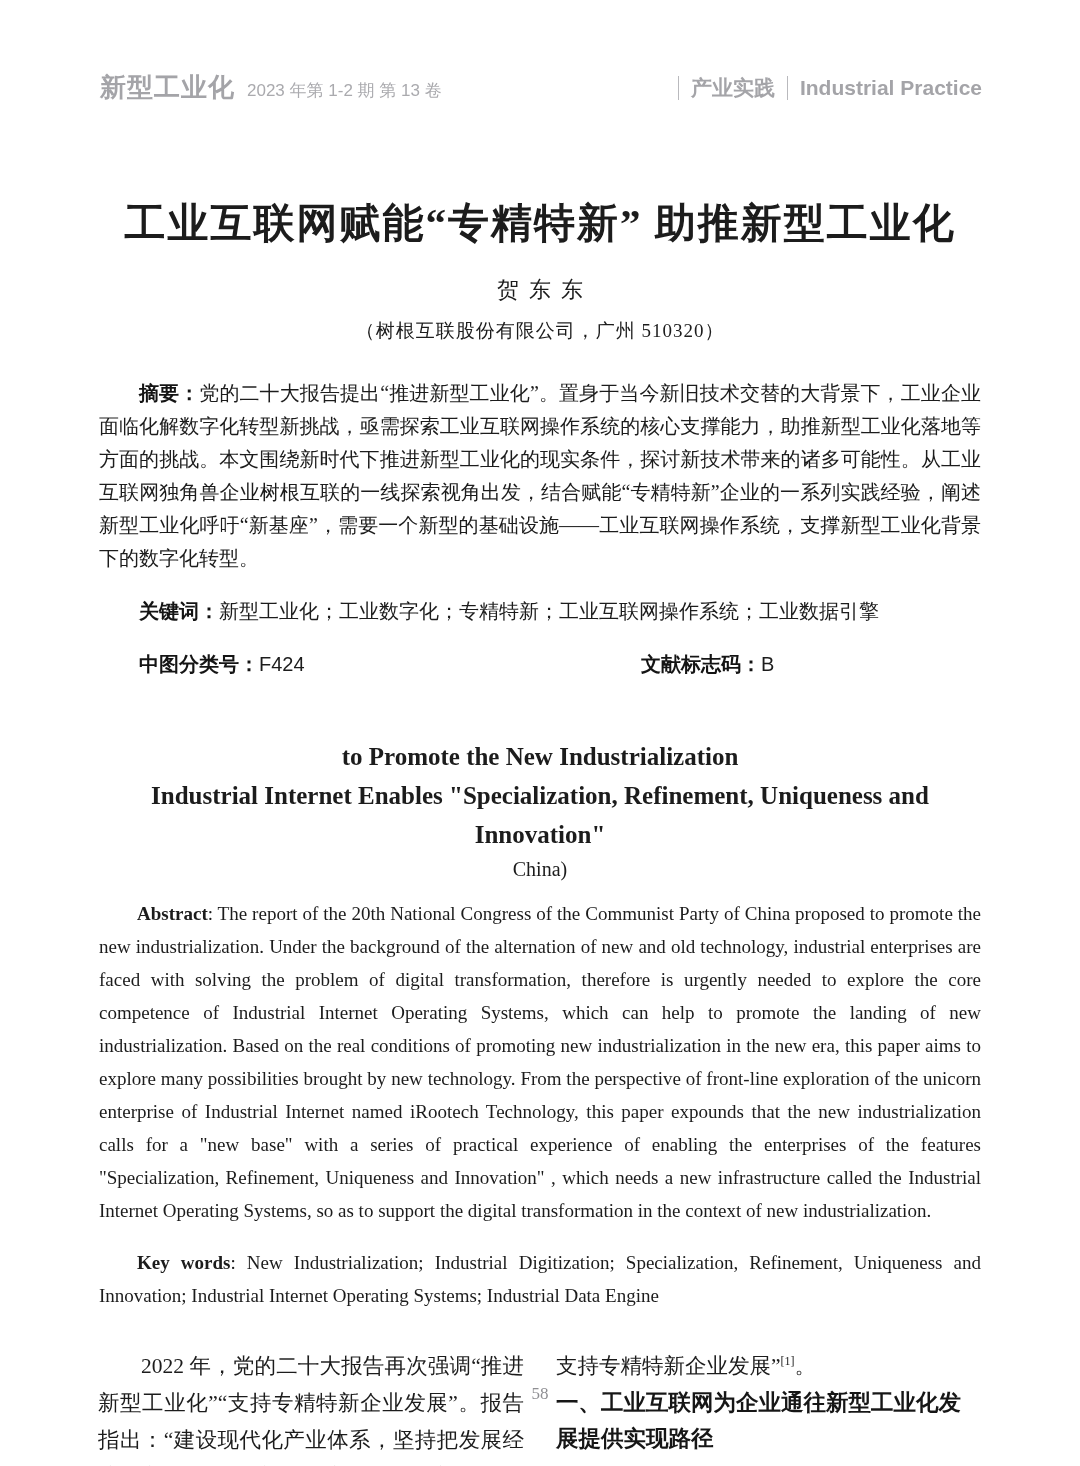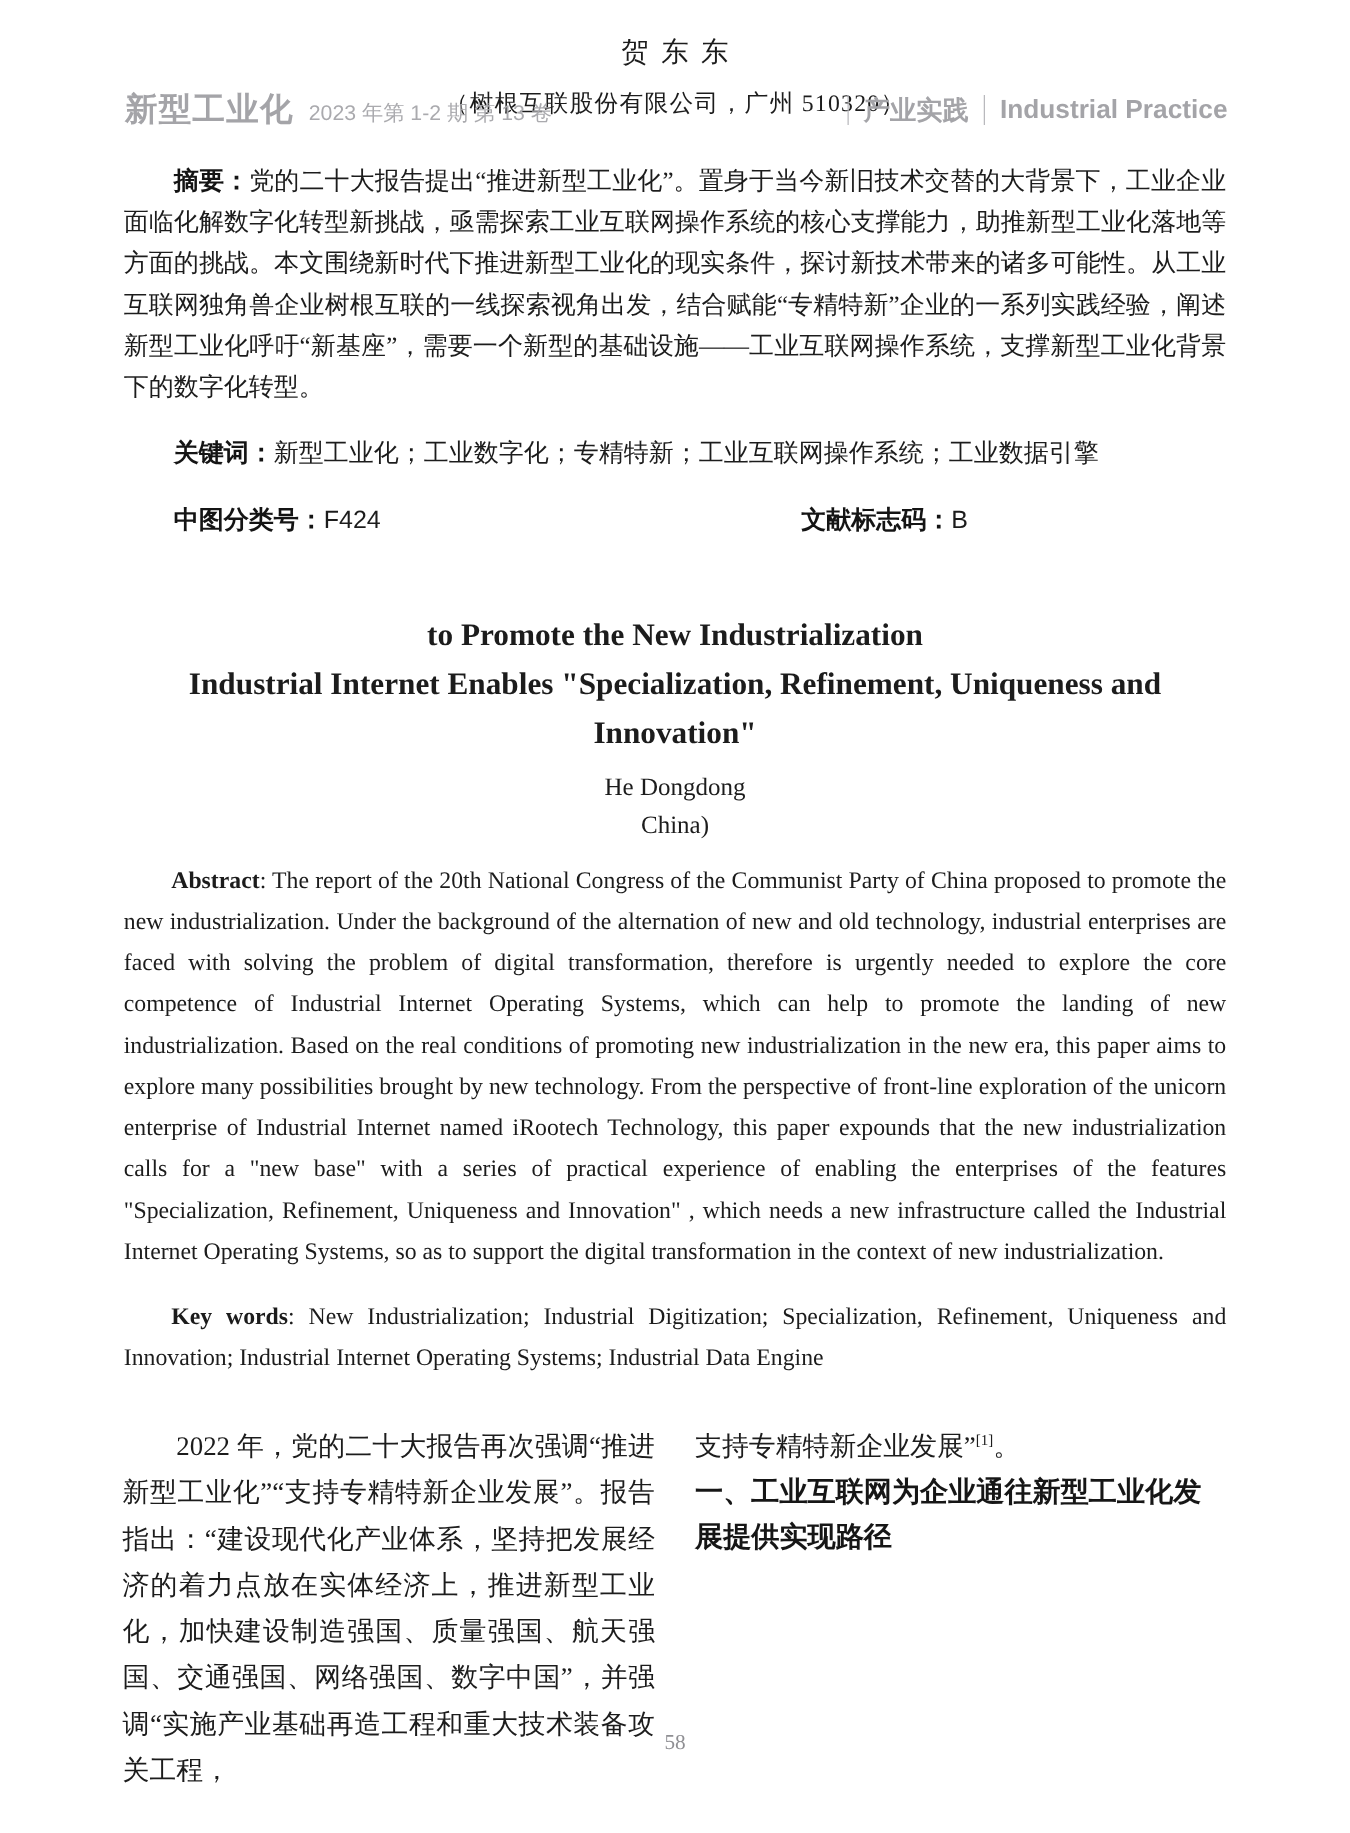--- a/index.html
+++ b/index.html
@@ -113,40 +113,40 @@
       <span class="issue-info">2023 年第 1-2 期 第 13 卷</span>
     </div>
     <div class="header-right">
       <span class="vbar"></span>
       <span>产业实践</span>
       <span class="vbar"></span>
       <span>Industrial Practice</span>
     </div>
   </div>
 
+  <h1 class="title-cn">工业互联网赋能“专精特新” 助推新型工业化</h1>
   <div class="author-cn">贺东东</div>
   <div class="affiliation-cn">（树根互联股份有限公司，广州 510320）</div>
 
   <div class="cn-block">
     <p class="cn-abstract">
       <span class="label-hei">摘要：</span><span>党的二十大报告提出“推进新型工业化”。置身于当今新旧技术交替的大背景下，工业企业面临化解数字化转型新挑战，亟需探索工业互联网操作系统的核心支撑能力，助推新型工业化落地等方面的挑战。本文围绕新时代下推进新型工业化的现实条件，探讨新技术带来的诸多可能性。从工业互联网独角兽企业树根互联的一线探索视角出发，结合赋能“专精特新”企业的一系列实践经验，阐述新型工业化呼吁“新基座”，需要一个新型的基础设施——工业互联网操作系统，支撑新型工业化背景下的数字化转型。</span>
     </p>
     <p class="cn-keywords">
       <span class="label-hei">关键词：</span><span>新型工业化；工业数字化；专精特新；工业互联网操作系统；工业数据引擎</span>
     </p>
     <div class="clc-line">
       <span class="clc-left"><span class="label-hei">中图分类号：</span><span>F424</span></span>
       <span><span class="label-hei">文献标志码：</span><span>B</span></span>
     </div>
 
     <div class="en-title">
       <div>to Promote the New Industrialization</div>
       <div>Industrial Internet Enables "Specialization, Refinement, Uniqueness and Innovation"</div>
     </div>
-    <div class="en-author">He Dongdong</div>
     <div class="en-affiliation">
       <div>China)</div>
     </div>
 
     <p class="en-abstract">
       <span class="label-en-bold">Abstract</span><span>: The report of the 20th National Congress of the Communist Party of China proposed to promote the new industrialization. Under the background of the alternation of new and old technology, industrial enterprises are faced with solving the problem of digital transformation, therefore is urgently needed to explore the core competence of Industrial Internet Operating Systems, which can help to promote the landing of new industrialization. Based on the real conditions of promoting new industrialization in the new era, this paper aims to explore many possibilities brought by new technology. From the perspective of front-line exploration of the unicorn enterprise of Industrial Internet named iRootech Technology, this paper expounds that the new industrialization calls for a "new base" with a series of practical experience of enabling the enterprises of the features "Specialization, Refinement, Uniqueness and Innovation" , which needs a new infrastructure called the Industrial Internet Operating Systems, so as to support the digital transformation in the context of new industrialization.</span>
     </p>
     <p class="en-keywords">
       <span class="label-en-bold">Key words</span><span>: New Industrialization; Industrial Digitization; Specialization, Refinement, Uniqueness and Innovation; Industrial Internet Operating Systems; Industrial Data Engine</span>
     </p>

